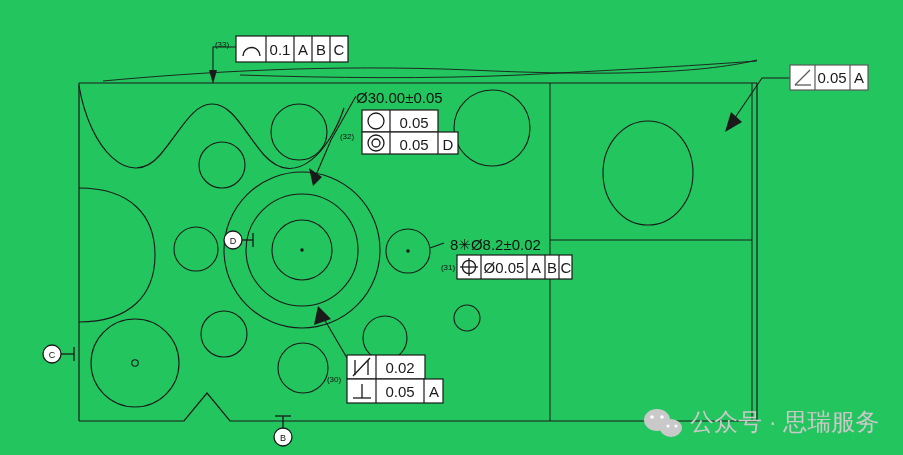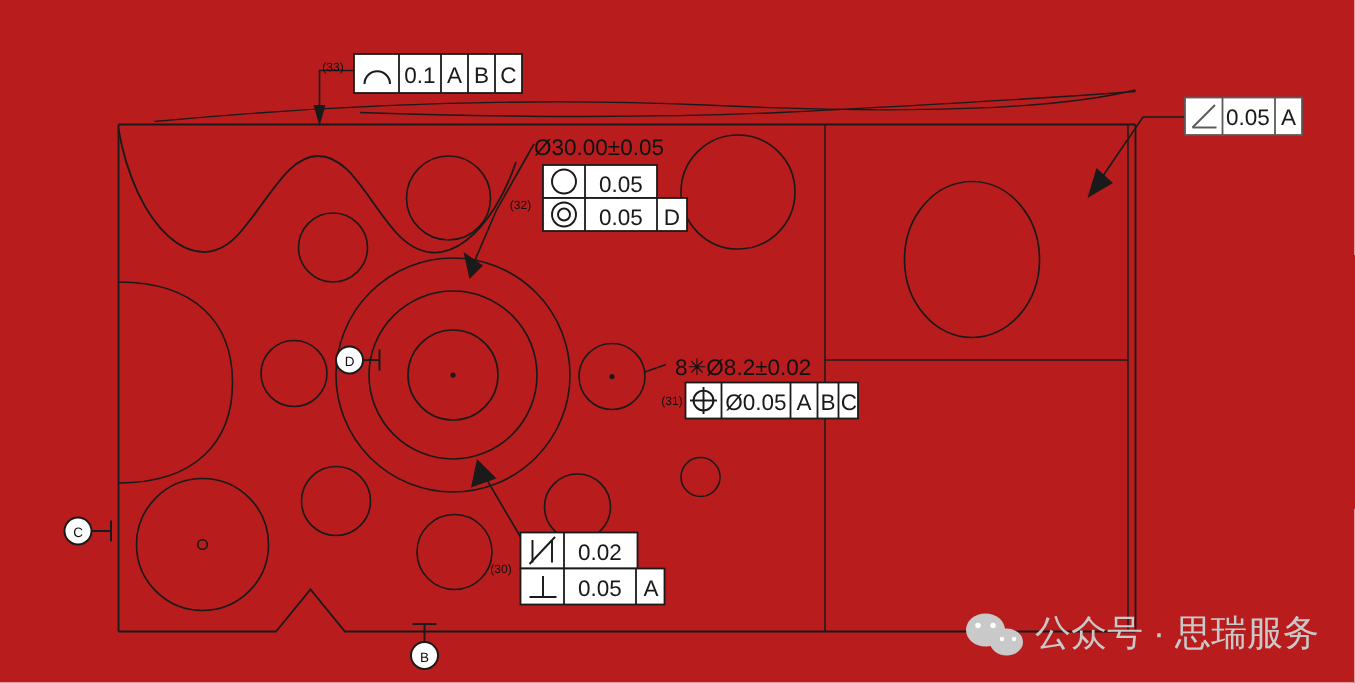--- a/index.html
+++ b/index.html
@@ -1,18 +1,18 @@
 <!DOCTYPE html>
 <html><head>
 <meta charset="utf-8">
 <style>
   html,body{margin:0;padding:0;background:#ffffff;}
   body{width:903px;height:455px;overflow:hidden;
        font-family:"Liberation Sans", sans-serif;color:#000;}
-  #stage{position:relative;width:903px;height:455px;background:#b91c1c;}
+  #stage{position:relative;width:903px;height:455px;background:#22c55e;}
   svg{position:absolute;left:0;top:0;}
   .fcf-text{font-family:"Liberation Sans", sans-serif;font-size:15px;fill:#1a1a1a;}
   .dim-text{font-family:"Liberation Sans", sans-serif;font-size:15px;fill:#111;}
   .balloon-text{font-family:"Liberation Sans", sans-serif;font-size:8px;fill:#111;}
   .datum-letter{font-family:"Liberation Sans", sans-serif;font-size:9px;fill:#111;}
   .wm-text{font-family:"Liberation Sans", sans-serif;font-size:24px;fill:#c9c9c9;}
 </style>
 </head>
 <body>
 

